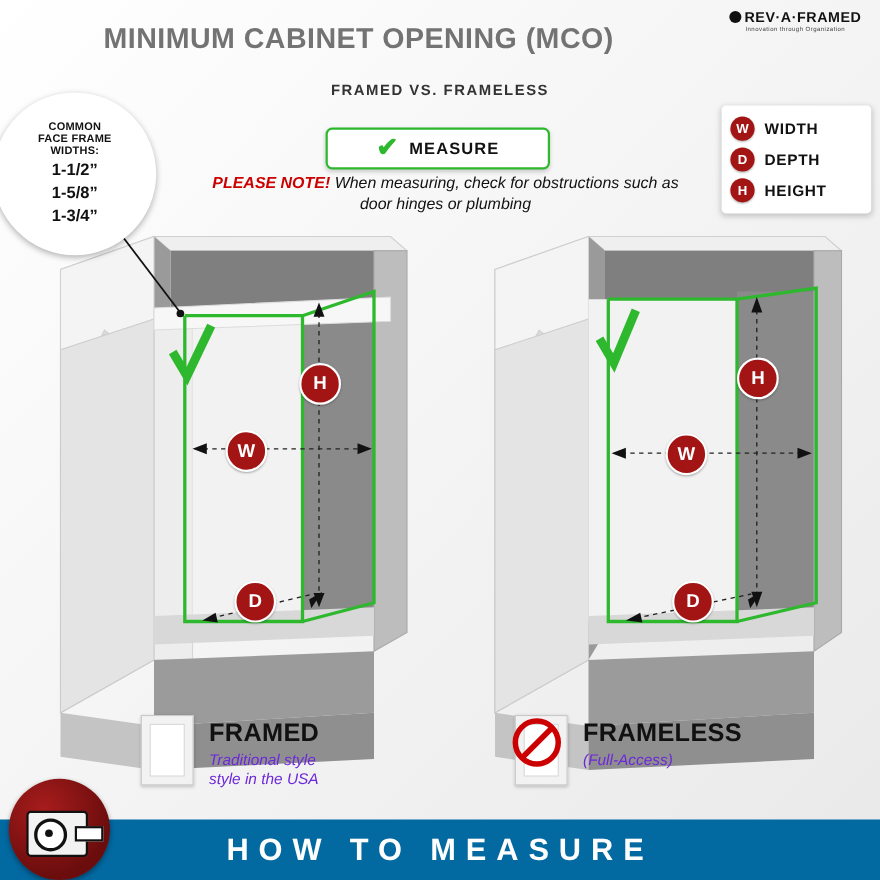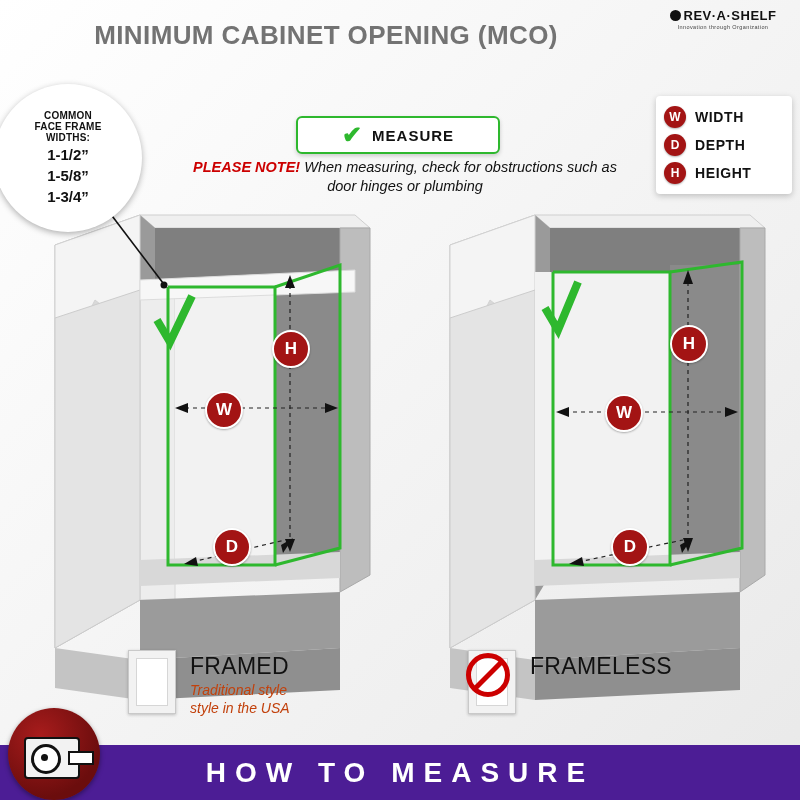--- a/index.html
+++ b/index.html
@@ -53,32 +53,32 @@
   
   .bubble{position:absolute;left:-6px;top:84px;width:148px;height:148px;border-radius:50%;
     background:#fff;box-shadow:0 2px 6px rgba(0,0,0,.3);
     display:flex;flex-direction:column;align-items:center;justify-content:center;}
   .bubble .b1{font-size:10px;font-weight:bold;line-height:1.12;text-align:right;color:#111;letter-spacing:.2px;}
   .bubble .b2{font-size:15px;font-weight:bold;line-height:1.2;text-align:center;color:#111;margin-top:3px;}
 
   
   .footlegend{position:absolute;left:0;top:645px;width:800px;height:95px;}
   .fl-item{position:absolute;}
-  .fl-title{font-size:23px;font-weight:normal;color:#111;letter-spacing:.3px;}
-  .fl-sub{font-size:14px;font-style:italic;color:#c2410c;line-height:1.25;margin-top:2px;}
+  .fl-title{font-size:23px;font-weight:bold;color:#111;letter-spacing:.3px;}
+  .fl-sub{font-size:14px;font-style:italic;color:#6d28d9;line-height:1.25;margin-top:2px;}
   .swatch{width:46px;height:62px;background:#f2f2f2;border:1px solid #c9c9c9;
     box-shadow:0 1px 3px rgba(0,0,0,.22);position:relative;}
   .swatch .inner{position:absolute;left:7px;top:7px;right:7px;bottom:7px;background:#fff;border:1px solid #d6d6d6;}
   .noicon{position:absolute;left:-3px;top:2px;width:44px;height:44px;border-radius:50%;
     border:5px solid #cc0000;box-sizing:border-box;}
   .noicon:after{content:"";position:absolute;left:50%;top:-1px;margin-left:-2.5px;width:5px;height:36px;
     background:#cc0000;transform:rotate(45deg);transform-origin:50% 50%;}
 
   
-  .bottombar{position:absolute;left:0;top:745px;width:800px;height:55px;background:#4c1d95;}
+  .bottombar{position:absolute;left:0;top:745px;width:800px;height:55px;background:#0369a1;}
   .bottombar .btext{position:absolute;left:0;top:0;width:800px;height:55px;line-height:55px;
     text-align:center;color:#fff;font-size:28px;font-weight:bold;letter-spacing:9px;}
   .tapecircle{position:absolute;left:8px;top:708px;width:92px;height:92px;border-radius:50%;
     background:radial-gradient(circle at 35% 30%, #a81c1c, #6b0d0d 70%);
     box-shadow:0 2px 5px rgba(0,0,0,.4);}
   .tapebody{position:absolute;left:24px;top:737px;width:52px;height:38px;background:#f2f2f2;border:2px solid #111;border-radius:4px;}
   .tapebody .reel{position:absolute;left:5px;top:5px;width:24px;height:24px;border-radius:50%;border:3px solid #111;background:#fff;}
   .tapebody .reel:after{content:"";position:absolute;left:7px;top:7px;width:7px;height:7px;border-radius:50%;background:#111;}
   .tapebody .strip{position:absolute;right:-16px;top:12px;width:22px;height:10px;background:#fff;border:2px solid #111;}
 
@@ -172,26 +172,27 @@
       <line x1="578" y1="562" x2="683" y2="540" stroke="#222" stroke-width="1.2" stroke-dasharray="4 4"></line>
       <polygon points="569,564 582,557 584,566" fill="#111"></polygon>
       <polygon points="692,538 680,545 682,553" fill="#111"></polygon>
 
       <polyline points="545,308 558,330 578,282" fill="none" stroke="#2eb82e" stroke-width="8"></polyline>
     </g>
   </svg>
 
   <div class="brand">
     <div class="bname">
-      <span class="bdot"></span><span>REV·A·SHELF</span>
+      <span class="bdot"></span><span>REV·A·FRAMED</span>
     </div>
     <div class="btag">Innovation through Organization</div>
   </div>
 
   <div class="title">MINIMUM CABINET OPENING (MCO)</div>
+  <div class="subtitle">FRAMED VS. FRAMELESS</div>
 
   <div class="measure-pill">
     <span class="chk">✔</span>
     <span class="mlabel">MEASURE</span>
   </div>
 
   <div class="note">
     <span class="strong">PLEASE NOTE!</span><span> When measuring, check for obstructions such as door hinges or plumbing</span>
   </div>
 
@@ -240,20 +241,21 @@
     </div>
 
     <div class="fl-item" style="left:468px;top:5px;">
       <div class="swatch">
           <div class="inner"></div>
         <div class="noicon"></div>
       </div>
     </div>
     <div class="fl-item" style="left:530px;top:8px;width:250px;">
       <div class="fl-title">FRAMELESS</div>
+      <div class="fl-sub">(Full-Access)</div>
     </div>
   </div>
 
   <div class="bottombar">
     <div class="btext">HOW TO MEASURE</div>
   </div>
   <div class="tapecircle"></div>
   <div class="tapebody">
     <div class="reel"></div>
     <div class="strip"></div>

